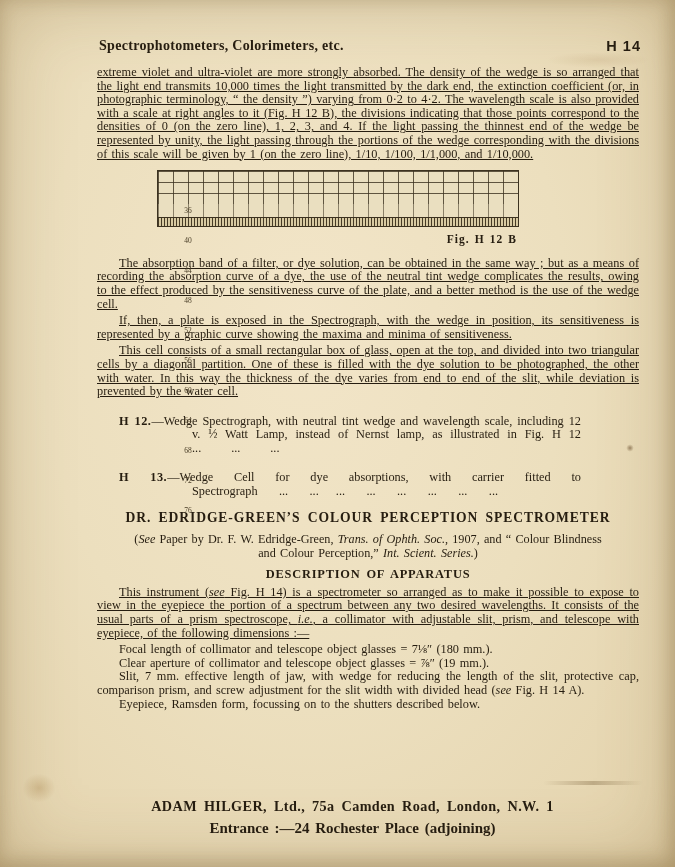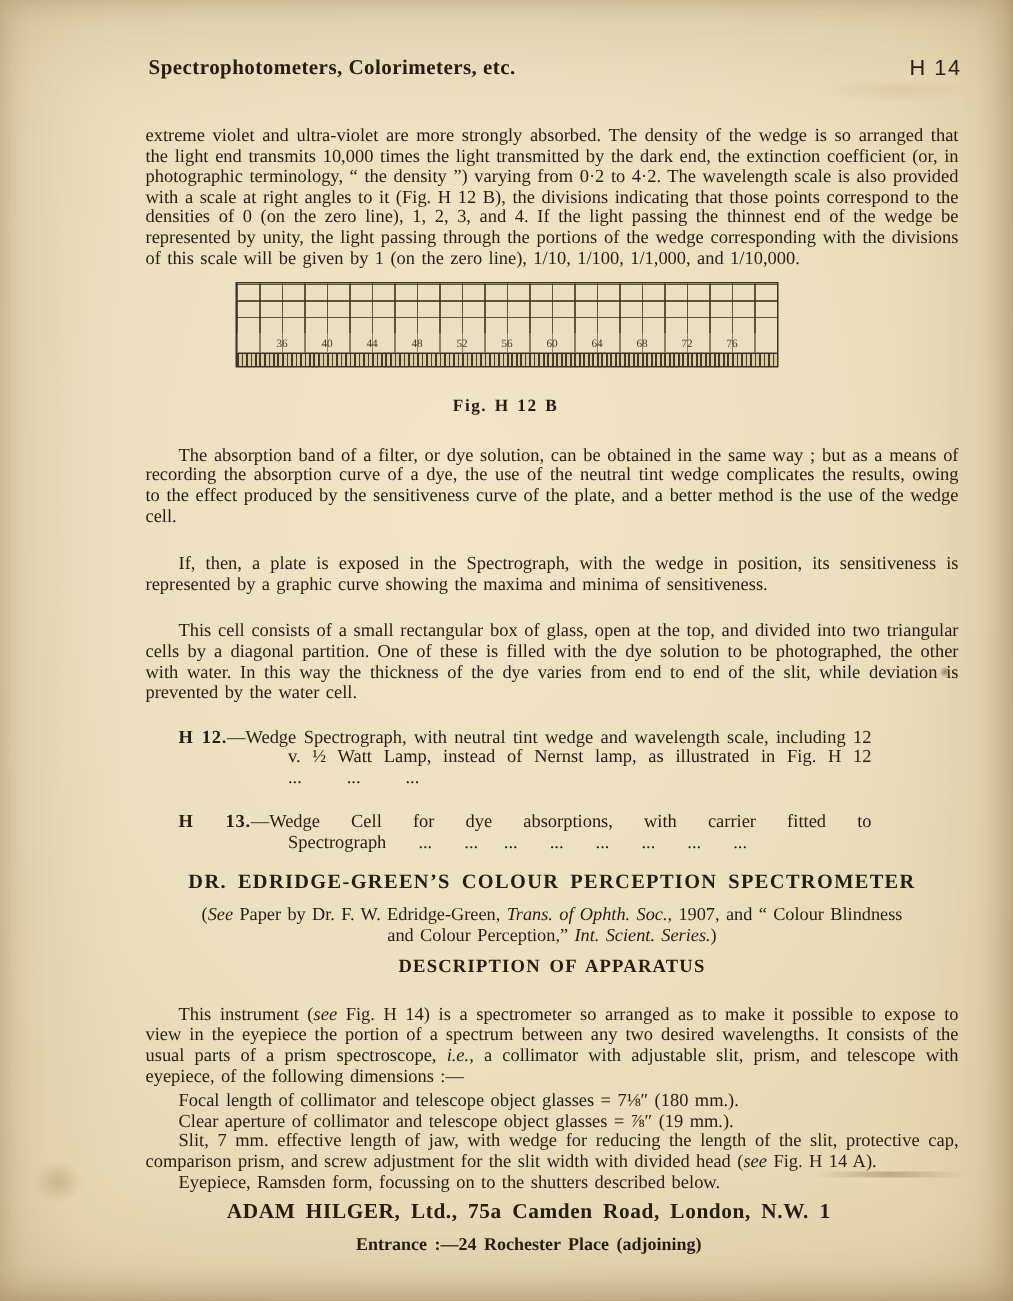--- a/index.html
+++ b/index.html
@@ -22,57 +22,58 @@
   .stain-1{left:16px;top:768px;width:46px;height:40px;background:radial-gradient(closest-side, rgba(151,110,48,.28), rgba(151,110,48,0) 72%);}
   .stain-2{left:625px;top:443px;width:10px;height:10px;background:radial-gradient(closest-side, rgba(88,58,26,.55), rgba(88,58,26,0) 75%);}
   .stain-3{left:534px;top:50px;width:128px;height:20px;background:radial-gradient(closest-side, rgba(140,100,50,.12), rgba(140,100,50,0) 80%);}
   .stain-4{left:543px;top:781px;width:100px;height:4px;border-radius:3px;background:linear-gradient(90deg, rgba(104,78,40,0), rgba(104,78,40,.32), rgba(104,78,40,0));}
 
   .page-header{
     display:flex;justify-content:space-between;align-items:flex-end;
     padding:38px 34px 0 99px;
   }
   .header-title{font-weight:bold;font-size:14px;letter-spacing:.3px;}
-  .page-number{font-weight:normal;font-size:14.5px;letter-spacing:1px;font-family:"Liberation Sans","DejaVu Sans",sans-serif;}
+  .page-number{font-weight:bold;font-size:14.5px;letter-spacing:1px;font-family:"Liberation Sans","DejaVu Sans",sans-serif;}
 
   .content{
     padding:12px 36px 0 97px;
     font-size:12.3px;line-height:13.6px;
     text-align:justify;
     word-spacing:1.2px;
   }
-  .body-par{margin:18px 0 3px 0;text-indent:22px;}
+  .body-par{margin:0 0 3px 0;text-indent:22px;text-decoration:underline;}
   .body-par.no-indent{text-indent:0;}
 
   .wedge-figure{margin:9px 0 10px 0;}
   .ruler{width:360px;margin-left:60px;border:1.5px solid #3c3220;background:#ead festeringdcb8;}
   .ruler{background:#eadfc0;}
   .ruler-grid{
     height:33px;
     background-image:
       repeating-linear-gradient(90deg, rgba(60,50,32,.8) 0 1px, rgba(0,0,0,0) 1px 15px),
       repeating-linear-gradient(180deg, rgba(60,50,32,.8) 0 1px, rgba(0,0,0,0) 1px 11px);
   }
   .ruler-numbers{
     height:13px;box-sizing:border-box;position:relative;
     padding-left:15px;display:flex;
     background-image:repeating-linear-gradient(90deg, rgba(60,50,32,.55) 0 1px, rgba(0,0,0,0) 1px 15px);
+    flex-direction:column;
   }
   .scale-num{
     flex:0 0 30px;width:30px;text-align:center;
     font-size:7.5px;line-height:13px;color:#473b24;
     text-indent:0;word-spacing:0;
   }
   .ruler-hatch{
     height:8px;border-top:1px solid #3c3220;
     background:repeating-linear-gradient(90deg, #453a25 0 1px, #d8caa2 1px 3px);
   }
   .fig-caption{
-    width:360px;margin-left:60px;margin-top:20px;
-    text-align:center;font-weight:bold;font-size:11.5px;letter-spacing:1px;
+    width:360px;margin-left:60px;margin-top:6px;
+    text-align:right;font-weight:bold;font-size:11.5px;letter-spacing:1px;
   }
 
   .entries{margin:9px 58px 12px 0;}
   .entry{margin:16px 0 5px 0;padding-left:95px;text-indent:-73px;}
   .entry-label{font-weight:bold;letter-spacing:.5px;}
 
   .section-heading{
     margin:0 0 8px 0;text-align:center;text-indent:0;
     font-size:13.6px;font-weight:bold;letter-spacing:.9px;word-spacing:3px;
   }
@@ -82,21 +83,21 @@
   }
   .sub-heading{
     margin:8px 0 4px 0;text-align:center;text-indent:0;
     font-size:12.4px;font-weight:bold;letter-spacing:.8px;word-spacing:2px;
   }
   .specs{margin-top:2px;}
   .spec{margin:0;text-indent:22px;}
 
   .page-footer{margin-top:auto;padding-bottom:30px;text-align:center;margin-left:30px;}
   .footer-line1{font-weight:bold;font-size:14.2px;word-spacing:3px;letter-spacing:.4px;}
-  .footer-line2{font-weight:bold;font-size:12px;margin-top:5px;word-spacing:2px;}
+  .footer-line2{font-weight:bold;font-size:15px;margin-top:5px;word-spacing:2px;}
 </style>
 </head>
 <body>
 
 <div class="page">
   <div class="stain stain-1"></div>
   <div class="stain stain-2"></div>
   <div class="stain stain-3"></div>
   <div class="stain stain-4"></div>
 

